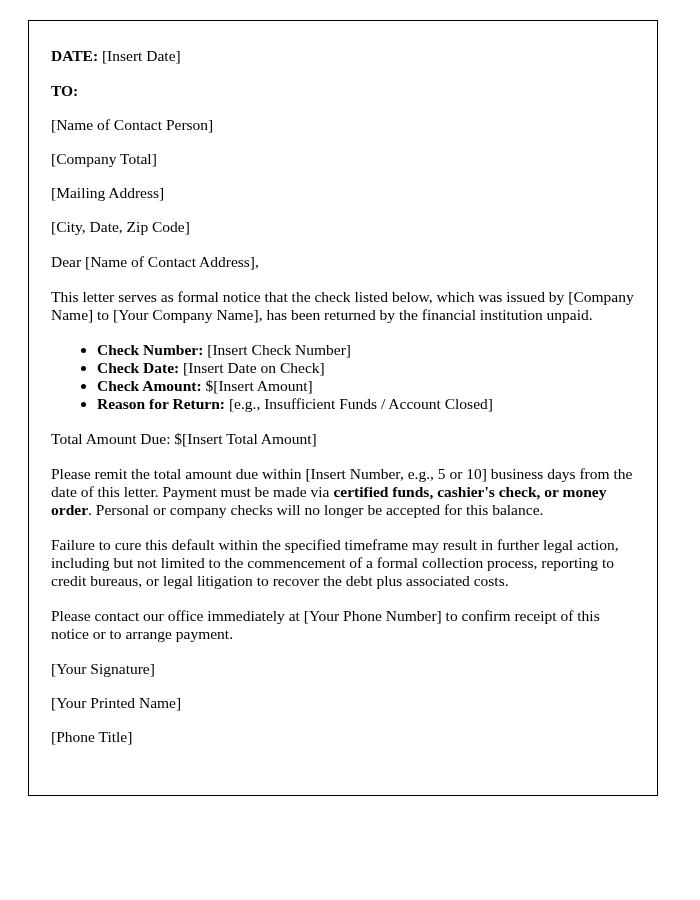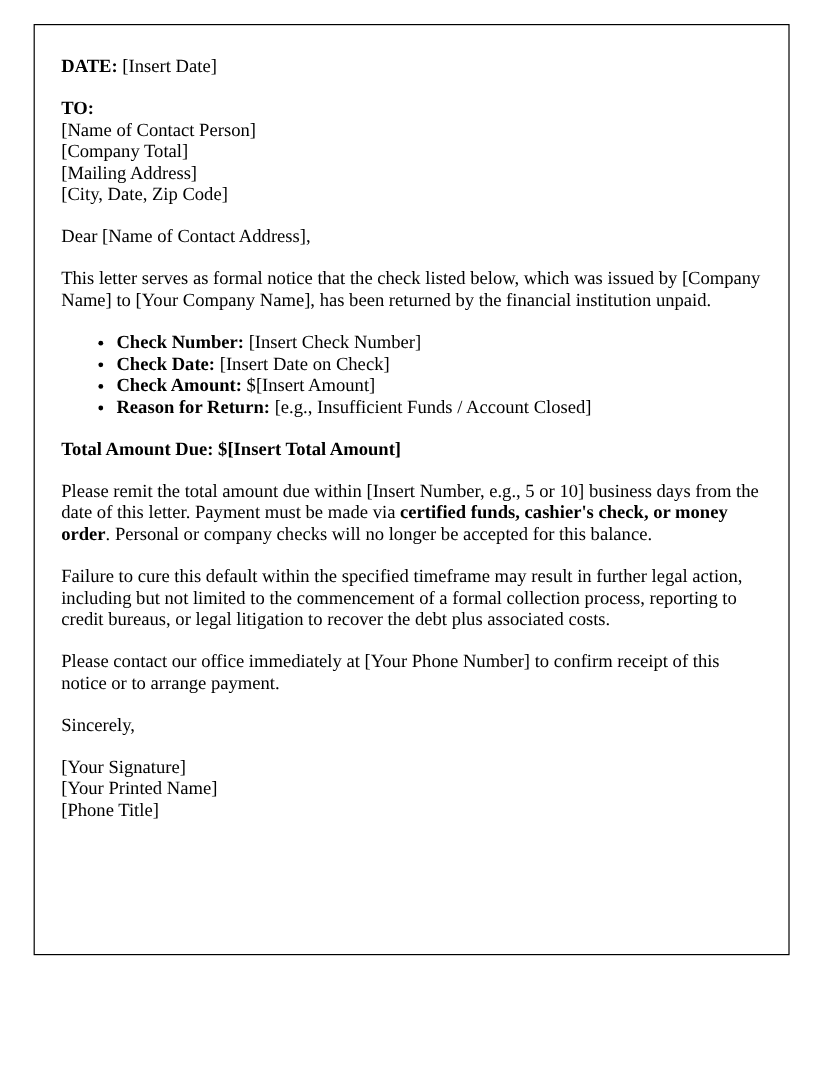--- a/index.html
+++ b/index.html
@@ -20,39 +20,40 @@
     top: 20px;
     width: 630px;
     height: 776px;
     border: 1px solid #000000;
     padding: 26px 22px 20px 22px;
     overflow: hidden;
     background: #ffffff;
   }
   .line, p {
     line-height: 18px;
+    margin-top: 16px;
   }
   .block {
     margin-bottom: 17px;
   }
   .subject {
     font-weight: bold;
     margin-bottom: 17px;
     line-height: 18px;
   }
   ul.check-details {
     margin: 0 0 17px 0;
     padding-left: 46px;
   }
   ul.check-details li {
     line-height: 18px;
     margin-bottom: 0;
   }
   .total-due {
-    font-weight: bold;
+    font-weight: normal;
     margin-bottom: 17px;
     line-height: 18px;
   }
   strong { font-weight: bold; }
 </style>
 </head>
 <body>
 
 <div class="page-border">
 
@@ -92,21 +93,20 @@
   <div class="total-due">Total Amount Due: $[Insert Total Amount]</div>
 
   <p class="block">
     <span>Please remit the total amount due within [Insert Number, e.g., 5 or 10] business days from the date of this letter. Payment must be made via </span><strong>certified funds, cashier's check, or money order</strong><span>. Personal or company checks will no longer be accepted for this balance.</span>
   </p>
 
   <p class="block">Failure to cure this default within the specified timeframe may result in further legal action, including but not limited to the commencement of a formal collection process, reporting to credit bureaus, or legal litigation to recover the debt plus associated costs.</p>
 
   <p class="block">Please contact our office immediately at [Your Phone Number] to confirm receipt of this notice or to arrange payment.</p>
 
-  <p class="block">Sincerely,</p>
 
   <div>
     <div class="line">[Your Signature]</div>
     <div class="line">[Your Printed Name]</div>
     <div class="line">[Phone Title]</div>
   </div>
 
 </div>
 
 </body></html>

